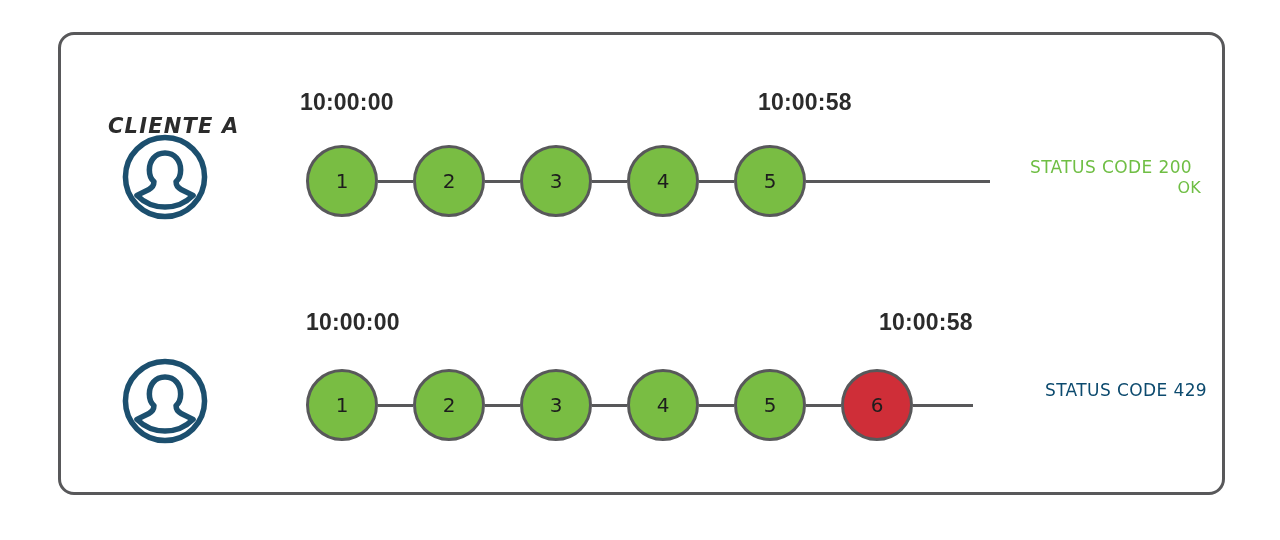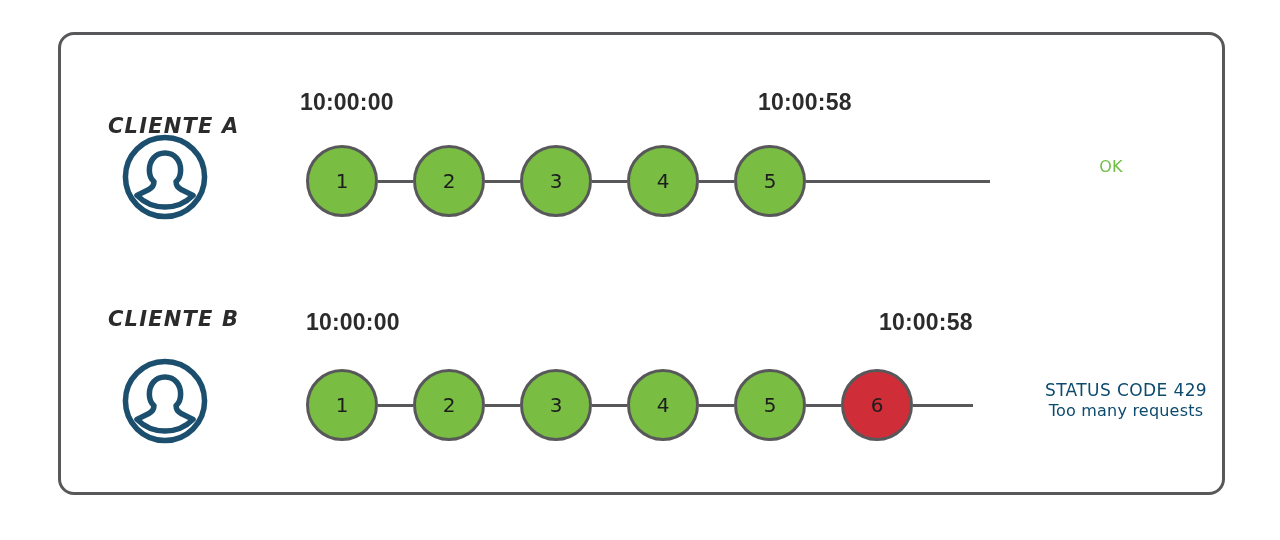--- a/index.html
+++ b/index.html
@@ -102,20 +102,21 @@
   }
   .status .line1 {
     font-size: 17px;
     font-weight: 500;
     letter-spacing: 0.4px;
   }
   .status .line2 {
     font-size: 16px;
     font-weight: 500;
     letter-spacing: 0.2px;
+    text-align: right;
   }
   .status.ok   { color: #6fbe44; text-align: center; }
   .status.fail { color: #0c4a6e; text-align: center; }
 </style>
 </head>
 <body>
 
 <div id="canvas">
 
   <div class="frame">
@@ -146,28 +147,28 @@
         <div class="connector short"></div>
         <div class="node ok">3</div>
         <div class="connector short"></div>
         <div class="node ok">4</div>
         <div class="connector short"></div>
         <div class="node ok">5</div>
         <div class="connector tail-a"></div>
       </div>
 
       <div class="status ok" style="left:960px; top:122px; width:180px;">
+        <div class="line1">STATUS CODE 200</div>
         <div class="line2">OK</div>
       </div>
 
     </div>
 
     <div class="row">
 
-      <div class="client-label" style="left:47px; top:272px;">CLIENTE B</div>
 
       <div class="avatar" style="left:58px; top:320px;">
         <svg viewBox="0 0 100 100" width="92" height="92" aria-hidden="true">
           <circle cx="50" cy="50" r="43" fill="none" stroke="#1c4f6e" stroke-width="6"></circle>
           <path d="M50 24 c-11 0 -17 8.5 -17 18.5 0 6.5 2.5 10.5 5 12.5
                    0 4 -1.5 6.5 -5.5 8.5 l-13 6.5
                    a43 43 0 0 0 61 0 l-13 -6.5
                    c-4 -2 -5.5 -4.5 -5.5 -8.5 2.5 -2 5 -6 5 -12.5
                    0 -10 -6 -18.5 -17 -18.5 z" fill="none" stroke="#1c4f6e" stroke-width="6" stroke-linejoin="round" stroke-linecap="round"></path>
         </svg>
@@ -187,19 +188,18 @@
         <div class="node ok">4</div>
         <div class="connector short"></div>
         <div class="node ok">5</div>
         <div class="connector short"></div>
         <div class="node fail">6</div>
         <div class="connector tail-b"></div>
       </div>
 
       <div class="status fail" style="left:960px; top:345px; width:210px;">
         <div class="line1">STATUS CODE 429</div>
-        <div class="line2">Too many requests</div>
       </div>
 
     </div>
 
   </div>
 </div>
 
 </body></html>

